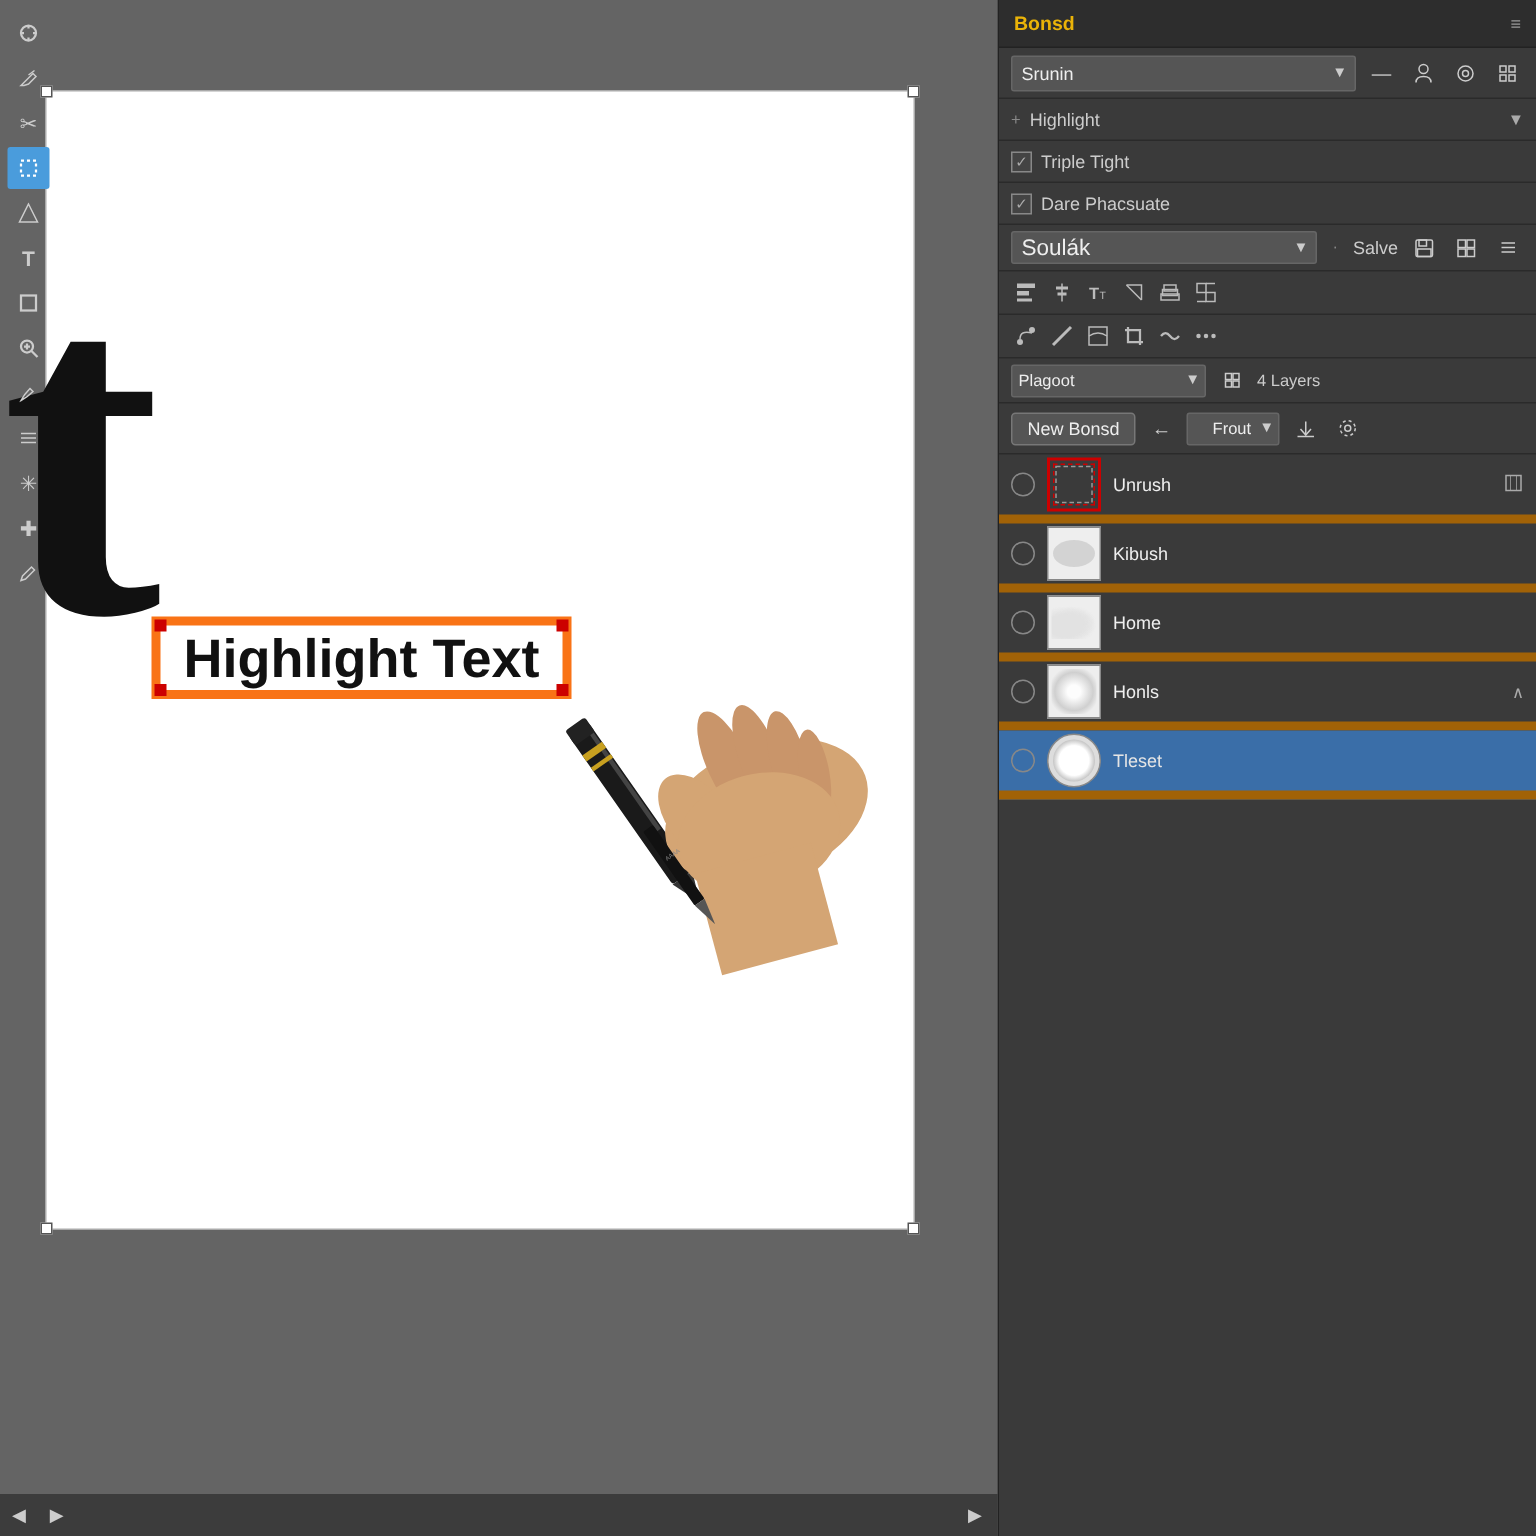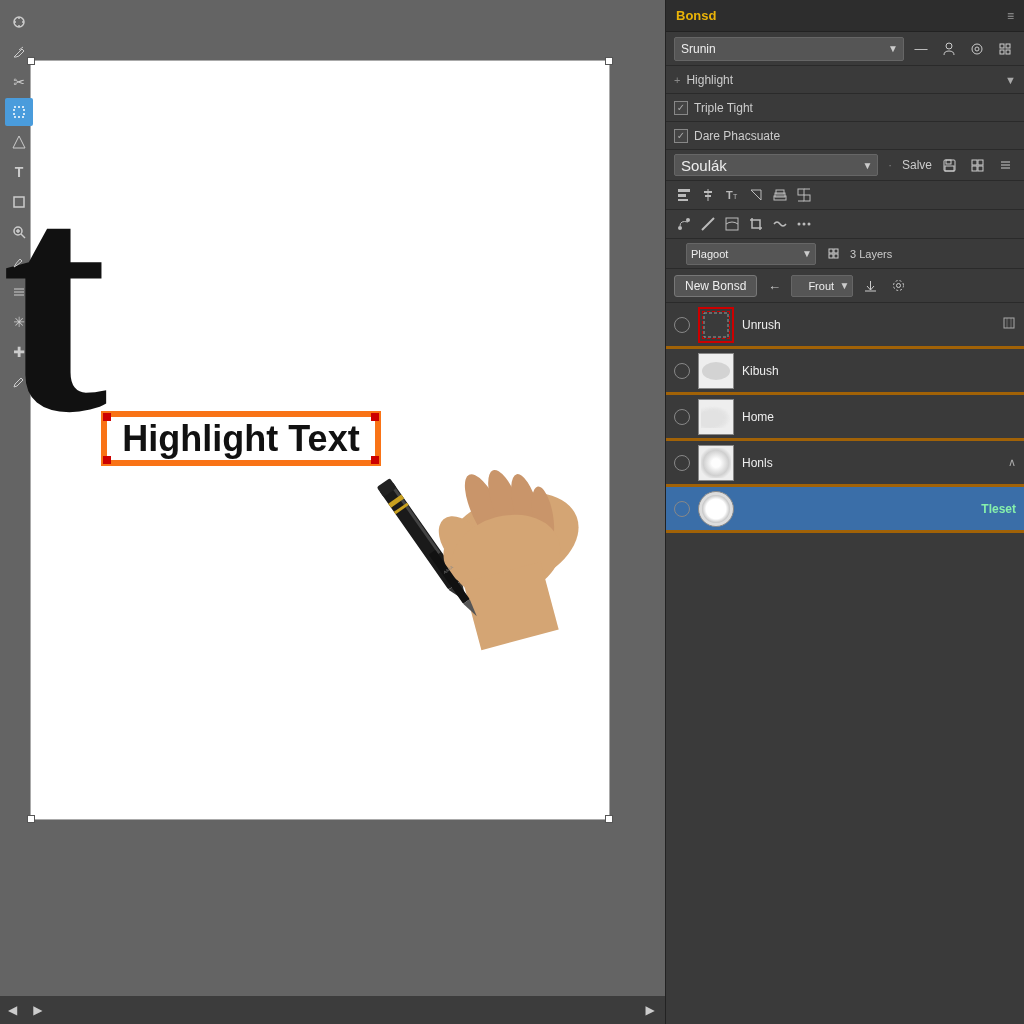--- a/index.html
+++ b/index.html
@@ -293,21 +293,21 @@
       justify-content: center;
       color: #bbb;
       font-size: 12px;
       cursor: pointer;
     }
 
     
     .layers-header {
       display: flex;
       align-items: center;
-      padding: 4px 20px;
+      padding: 4px 8px;
       height: 30px;
       border-bottom: 1px solid #2a2a2a;
       gap: 6px;
     }
 
     .layers-dropdown {
       flex: 1;
       height: 22px;
       background: #555;
       border: 1px solid #666;
@@ -357,21 +357,21 @@
       appearance: none;
       -webkit-appearance: none;
     }
 
     
     .layer-item {
       display: flex;
       align-items: center;
       height: 46px;
       padding: 0 8px;
-      border-bottom: 3px solid #a16207;
+      border-bottom: 6px solid #a16207;
       gap: 8px;
       cursor: pointer;
     }
 
     .layer-item.selected {
       background: #3a6ea8;
     }
 
     .layer-visibility {
       width: 16px;
@@ -772,21 +772,21 @@
       <span style="position:absolute; right:4px; color:#ccc; font-size:10px; pointer-events:none;">▼</span>
     </div>
     <div class="icon-btn-small">
       <svg width="13" height="13" viewBox="0 0 13 13" fill="none">
         <rect x="2" y="2" width="4" height="4" stroke="#ccc" stroke-width="1" fill="none"></rect>
         <rect x="7" y="2" width="4" height="4" stroke="#ccc" stroke-width="1" fill="none"></rect>
         <rect x="2" y="7" width="4" height="4" stroke="#ccc" stroke-width="1" fill="none"></rect>
         <rect x="7" y="7" width="4" height="4" stroke="#ccc" stroke-width="1" fill="none"></rect>
       </svg>
     </div>
-    <span class="layers-count">3 Layers</span>
+    <span class="layers-count">4 Layers</span>
   </div>
 
   <div class="new-tools-bar">
     <button class="new-tools-btn">New Bonsd</button>
     <div class="icon-btn-small">←</div>
     <div style="position:relative; display:flex; align-items:center;">
       <select class="new-tools-dropdown" style="padding-right:18px;padding-left:16px;">
         <option>Frout</option>
       </select>
       <span style="position:absolute; right:4px; color:#ccc; font-size:10px; pointer-events:none;">▼</span>
@@ -846,16 +846,16 @@
     </div>
     <span class="layer-name">Honls</span>
     <span class="chevron-icon">∧</span>
   </div>
 
   <div class="layer-item selected">
     <div class="layer-visibility"></div>
     <div class="layer-thumbnail" style="background:#ddd; border-radius:50%;">
       <div class="brush-white-circle"></div>
     </div>
-    <span class="layer-name" style="color:#86efac; font-weight:bold;text-align:right;">Tleset</span>
+    <span class="layer-name" style="color:#e5e5e5; font-weight:normal;">Tleset</span>
   </div>
 
 </div>
 
 </body></html>

